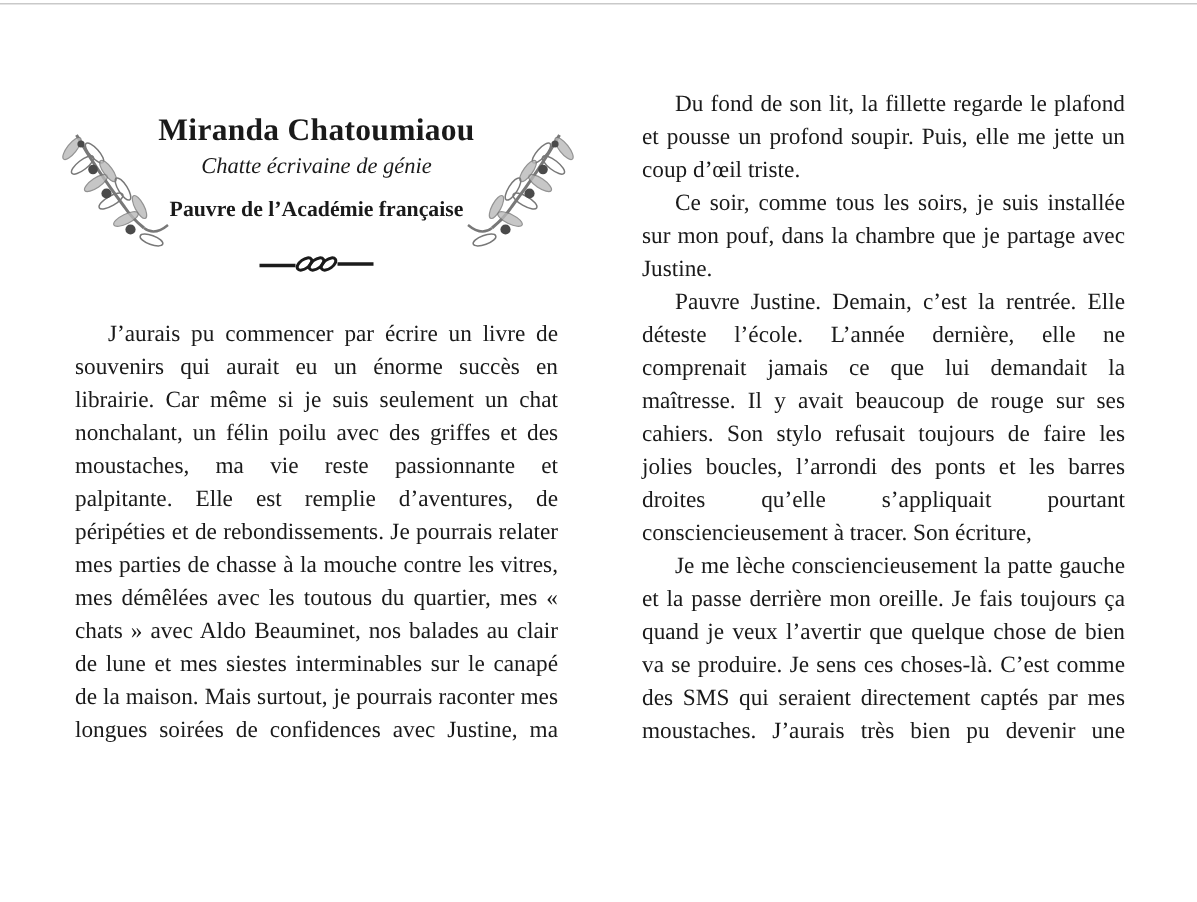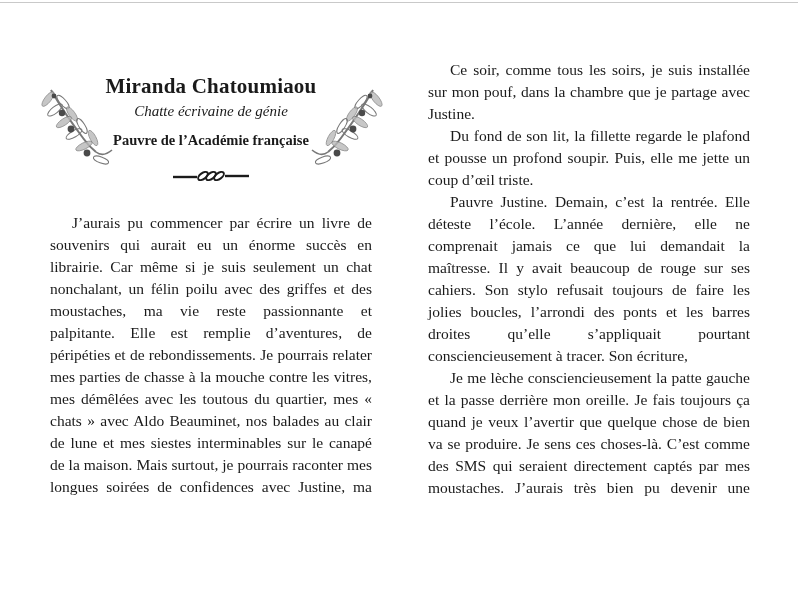--- a/index.html
+++ b/index.html
@@ -178,22 +178,22 @@
     <div class="page-body">
       <p>J’aurais pu commencer par écrire un livre de souvenirs qui aurait eu un énorme succès en librairie. Car même si je suis seulement un chat nonchalant, un félin poilu avec des griffes et des moustaches, ma vie reste passionnante et palpitante. Elle est remplie d’aventures, de péripéties et de rebondissements. Je pourrais relater mes parties de chasse à la mouche contre les vitres, mes démêlées avec les toutous du quartier, mes « chats » avec Aldo Beauminet, nos balades au clair de lune et mes siestes interminables sur le canapé de la maison. Mais surtout, je pourrais raconter mes longues soirées de confidences avec Justine, ma petite maîtresse adorée…</p>
       <p>C’est sûr, il faudrait veux de mille pages pour écrire toute ma vie.</p>
     </div>
 
     <div class="page-number">8</div>
   </div>
 
   <div class="page right">
     <div class="page-body">
+      <p>Du fond de son lit, la fillette regarde le plafond et pousse un profond soupir. Puis, elle me jette un coup d’œil triste.</p>
       <p>Ce soir, comme tous les soirs, je suis installée sur mon pouf, dans la chambre que je partage avec Justine.</p>
-      <p>Du fond de son lit, la fillette regarde le plafond et pousse un profond soupir. Puis, elle me jette un coup d’œil triste.</p>
       <p>Pauvre Justine. Demain, c’est la rentrée. Elle déteste l’école. L’année dernière, elle ne comprenait jamais ce que lui demandait la maîtresse. Il y avait beaucoup de rouge sur ses cahiers. Son stylo refusait toujours de faire les jolies boucles, l’arrondi des ponts et les barres droites qu’elle s’appliquait pourtant consciencieusement à tracer. Son écriture,</p>
       <p>Je me lèche consciencieusement la patte gauche et la passe derrière mon oreille. Je fais toujours ça quand je veux l’avertir que quelque chose de bien va se produire. Je sens ces choses-là. C’est comme des SMS qui seraient directement captés par mes moustaches. J’aurais très bien pu devenir une voyante célèbre. J’aurais prédit avec succès l’avenir aux grandes stars du show-biz…</p>
     </div>
 
     <div class="page-number">9</div>
   </div>
 
   <div class="edge-rule bottom"></div>
 </div>
 

